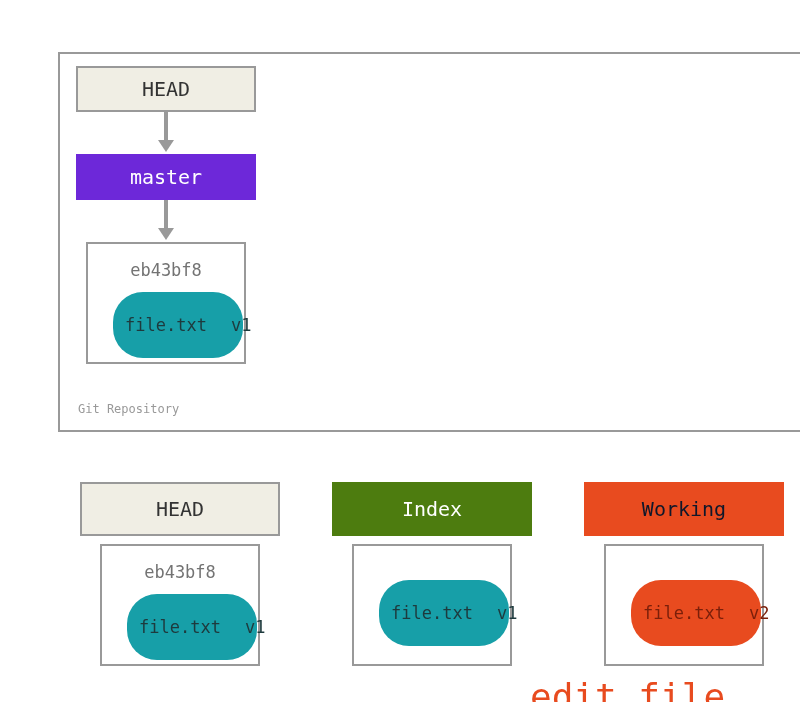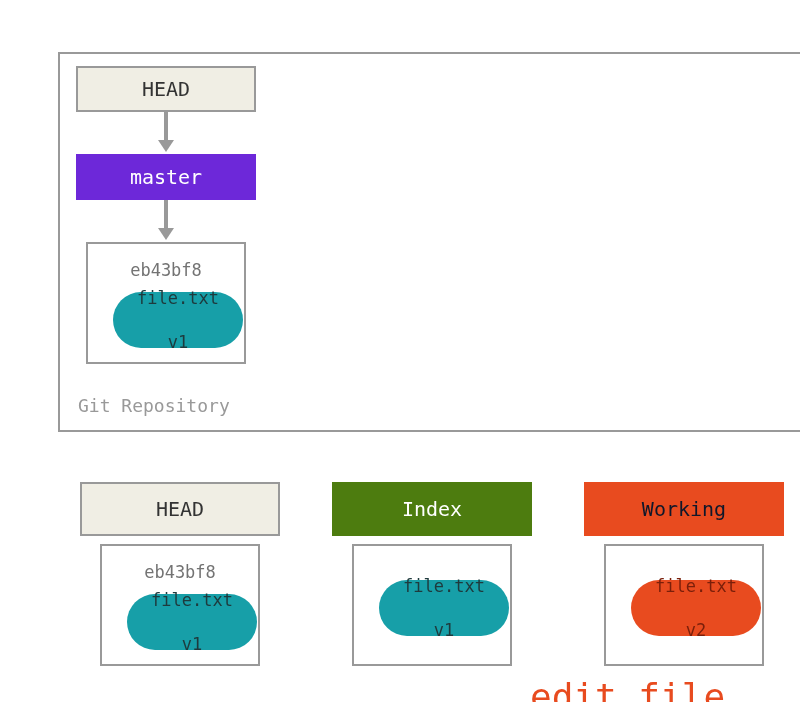--- a/index.html
+++ b/index.html
@@ -16,21 +16,21 @@
       top: 16px;
       width: 756px;
       height: 380px;
       border: 2px solid #999;
     }
     .repo-label {
       position: absolute;
       left: 6px;
       bottom: 2px;
       color: #999;
-      font-size: 18px;
+      font-size: 12px;
     }
     .head-box-top {
       position: absolute;
       left: 40px;
       top: 30px;
       width: 180px;
       height: 46px;
       background: #f0eee4;
       border: 2px solid #999;
       display: flex;
@@ -100,26 +100,26 @@
       position: absolute;
       top: 4px;
       left: 0; right: 0;
       text-align: center;
       color: #737373;
       font-size: 17px;
     }
     .file-pill {
       position: absolute;
       width: 130px;
-      height: 56px;
+      height: 66px;
       border-radius: 30px;
       display: flex;
-      flex-direction: column;
-      align-items: center;
-      justify-content: center;
+      flex-direction: row;
+      align-items: center;
+      justify-content: flex-start;
       font-size: 17px;
       line-height: 1.2;
     }
     .file-pill-teal { background: #179fa8; color: #1e3a3d; }
     .file-pill-orange { background: #e84b1f; color: #7a1f0a; }
     .commit-box-top .file-pill { left: 13px; top: 36px; }
 
     
     .col-header {
       position: absolute;

